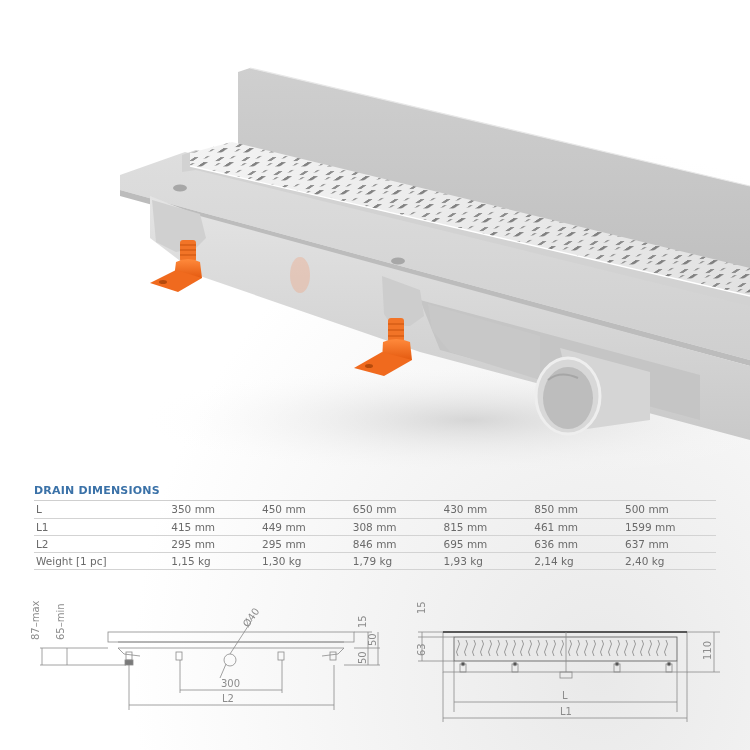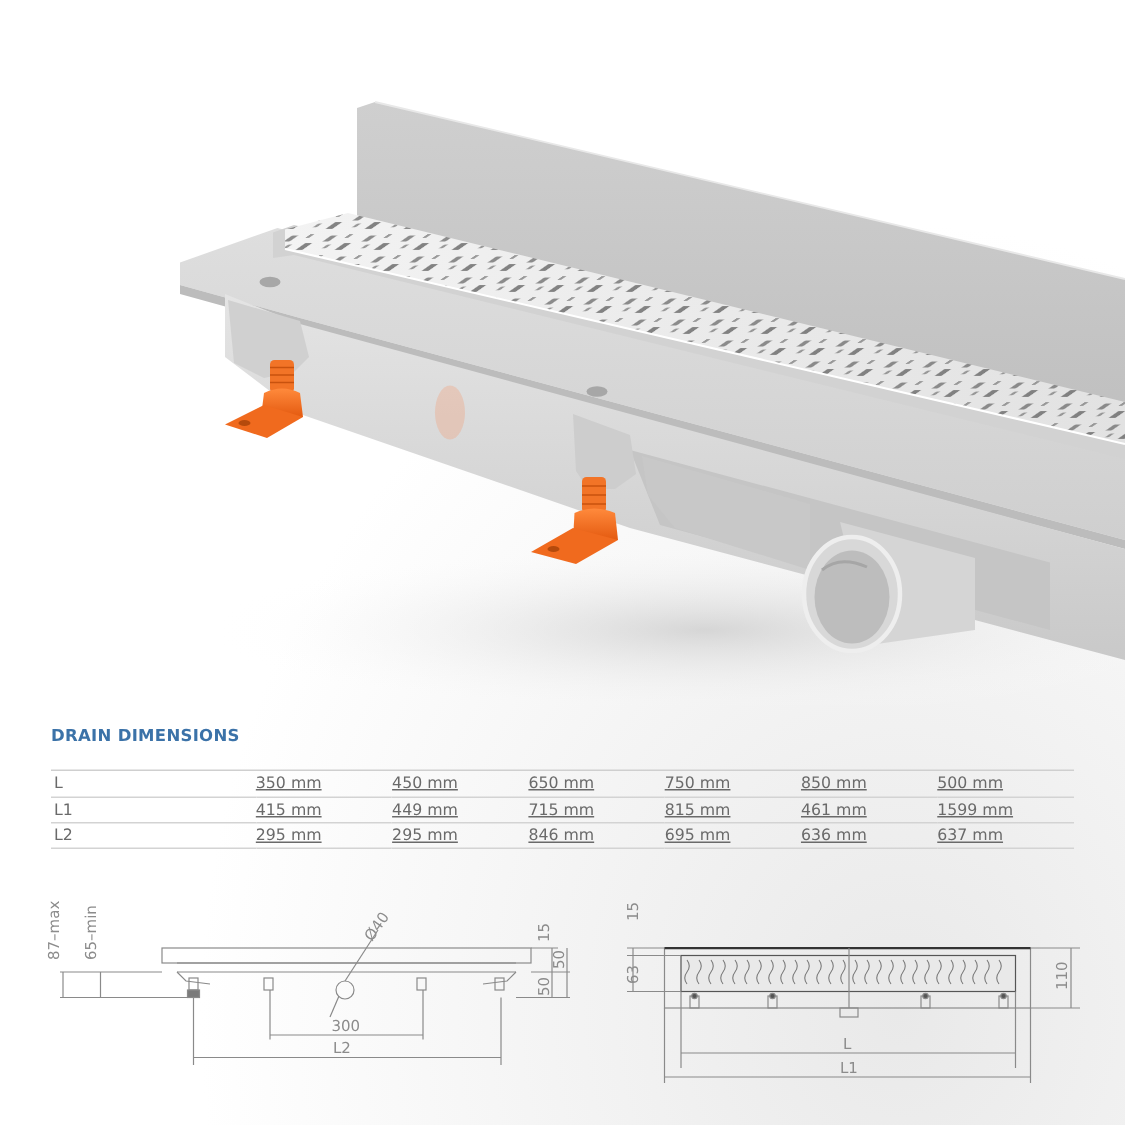--- a/index.html
+++ b/index.html
@@ -6,25 +6,25 @@
   html, body { width: 750px; height: 750px; background: #ffffff; overflow: hidden; }
   body { font-family: "DejaVu Sans", "Liberation Sans", sans-serif; position: relative; }
 
   .stage { position: absolute; left: 0; top: 0; width: 750px; height: 750px;
     background: radial-gradient(ellipse at 80% 90%, #e9e9e9 0%, #ffffff 55%); }
 
   .product { position: absolute; left: 0; top: 0; width: 750px; height: 470px; }
 
   .specs { position: absolute; left: 34px; top: 484px; width: 682px; }
   .specs-title { font-size: 11px; font-weight: bold; color: #3b72a8; letter-spacing: 0.2px;
-    padding-bottom: 16px; border-bottom: 1px solid #cfcfcf; }
+    padding-bottom: 3px; border-bottom: 1px solid #cfcfcf; }
   .specs table { width: 100%; border-collapse: collapse; font-size: 10.5px; color: #6a6a6a; }
   .specs td { height: 17px; border-bottom: 1px solid #d3d3d3; padding: 0; vertical-align: middle; }
   .specs td.lbl { width: 142px; padding-left: 2px; }
-  .specs td.val { width: 94px; text-decoration: underline; }
+  .specs td.val { width: 94px; }
 
   .drawings { position: absolute; left: 0; top: 585px; width: 750px; height: 165px; }
   .dim-text { font-family: "DejaVu Sans", sans-serif; font-size: 10px; fill: #8c8c8c; }
 </style>
 </head>
 <body>
 
 <div class="stage">
 
   <svg class="product" viewBox="0 0 750 470" width="750" height="470">
@@ -114,41 +114,50 @@
 
   <div class="specs">
     <div class="specs-title">DRAIN DIMENSIONS</div>
     <table>
       <tbody>
         <tr>
           <td class="lbl">L</td>
           <td class="val">350 mm</td>
           <td class="val">450 mm</td>
           <td class="val">650 mm</td>
-          <td class="val">750 mm</td>
+          <td class="val">430 mm</td>
           <td class="val">850 mm</td>
           <td class="val">500 mm</td>
         </tr>
         <tr>
           <td class="lbl">L1</td>
           <td class="val">415 mm</td>
           <td class="val">449 mm</td>
-          <td class="val">715 mm</td>
+          <td class="val">308 mm</td>
           <td class="val">815 mm</td>
           <td class="val">461 mm</td>
           <td class="val">1599 mm</td>
         </tr>
         <tr>
           <td class="lbl">L2</td>
           <td class="val">295 mm</td>
           <td class="val">295 mm</td>
           <td class="val">846 mm</td>
           <td class="val">695 mm</td>
           <td class="val">636 mm</td>
           <td class="val">637 mm</td>
+        </tr>
+        <tr>
+          <td class="lbl">Weight [1 pc]</td>
+          <td class="val">1,15 kg</td>
+          <td class="val">1,30 kg</td>
+          <td class="val">1,79 kg</td>
+          <td class="val">1,93 kg</td>
+          <td class="val">2,14 kg</td>
+          <td class="val">2,40 kg</td>
         </tr>
       </tbody>
     </table>
   </div>
 
   <svg class="drawings" viewBox="0 585 750 165" width="750" height="165">
     <g stroke="#8a8a8a" stroke-width="0.8" fill="none">
 
       <g>
         <rect x="108" y="632" width="246" height="10"></rect>

